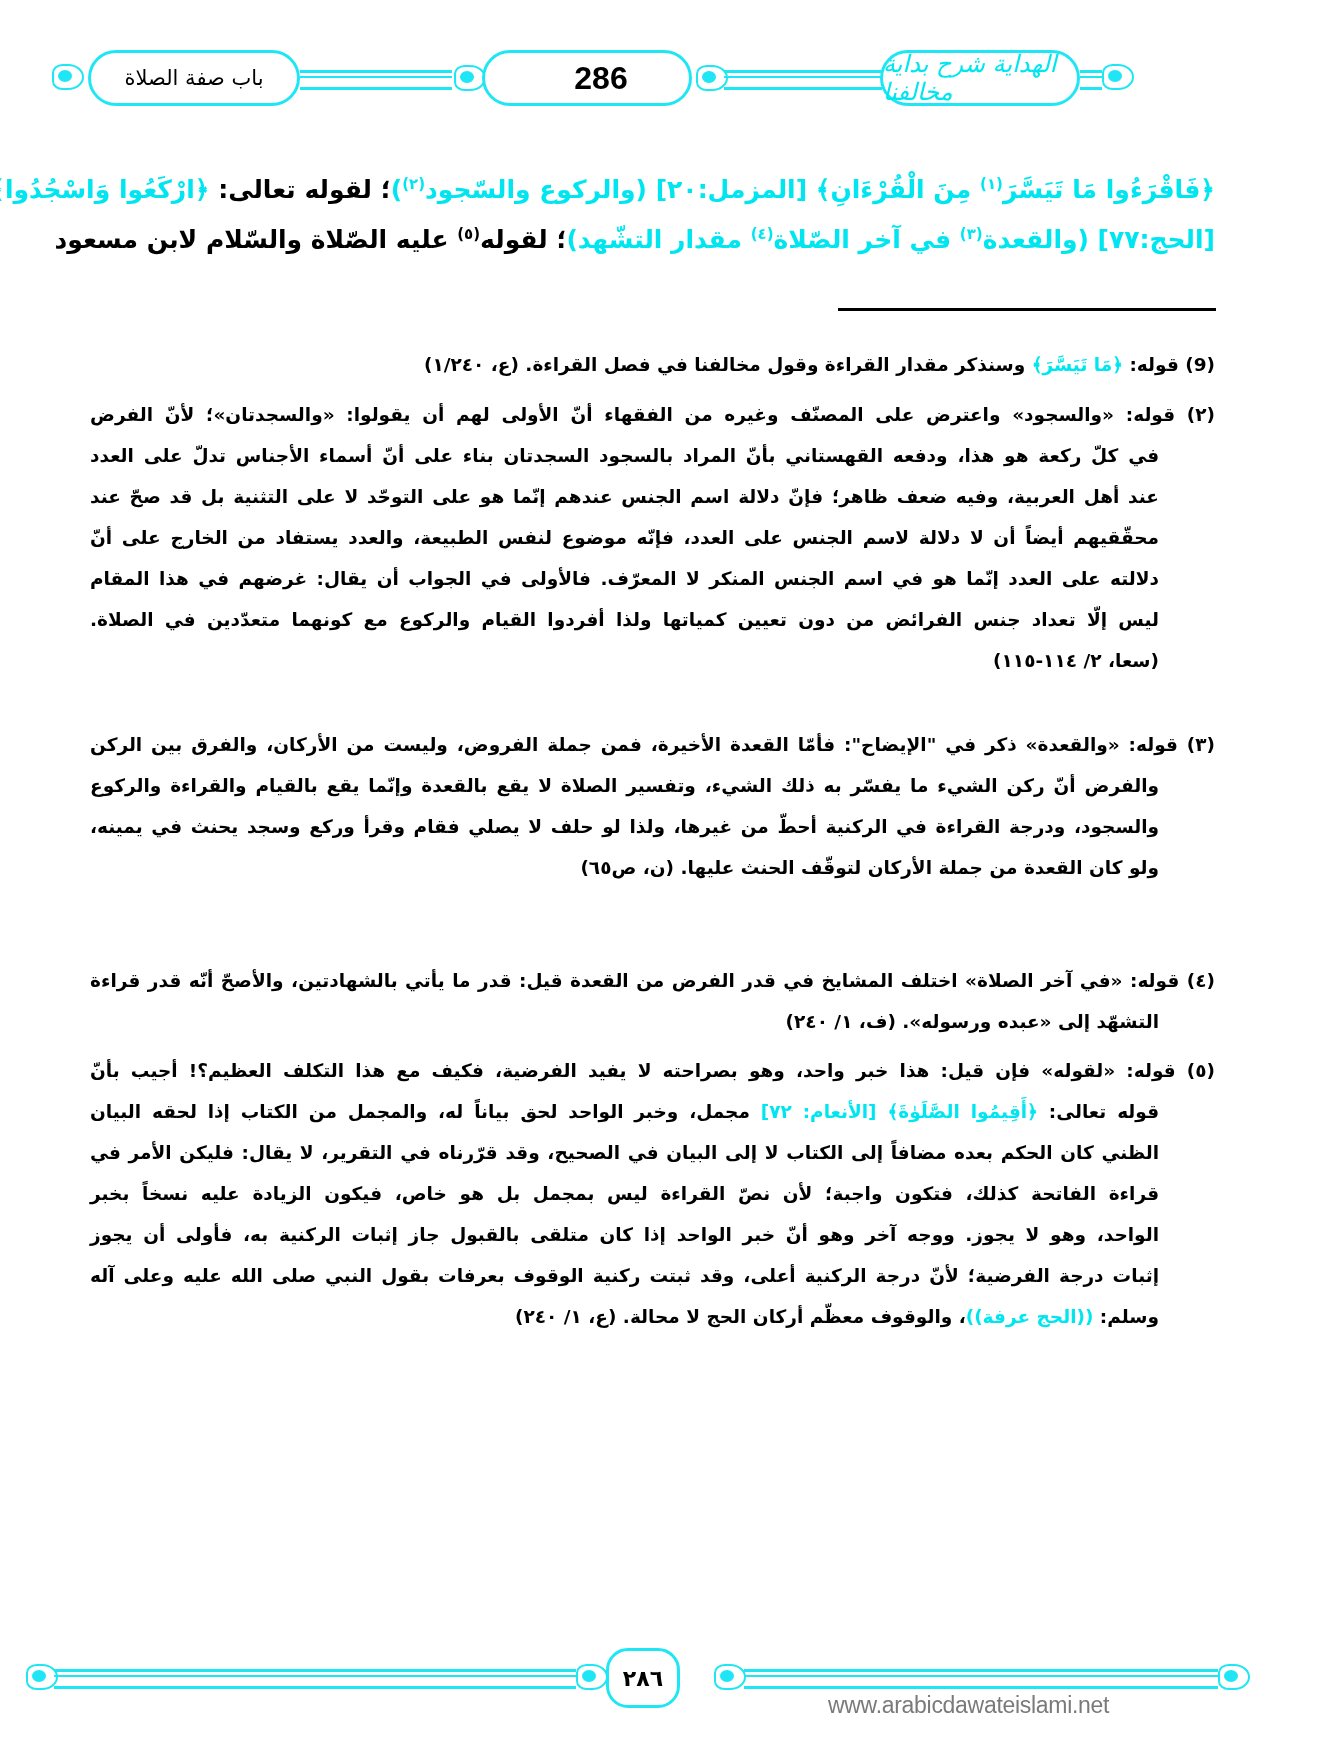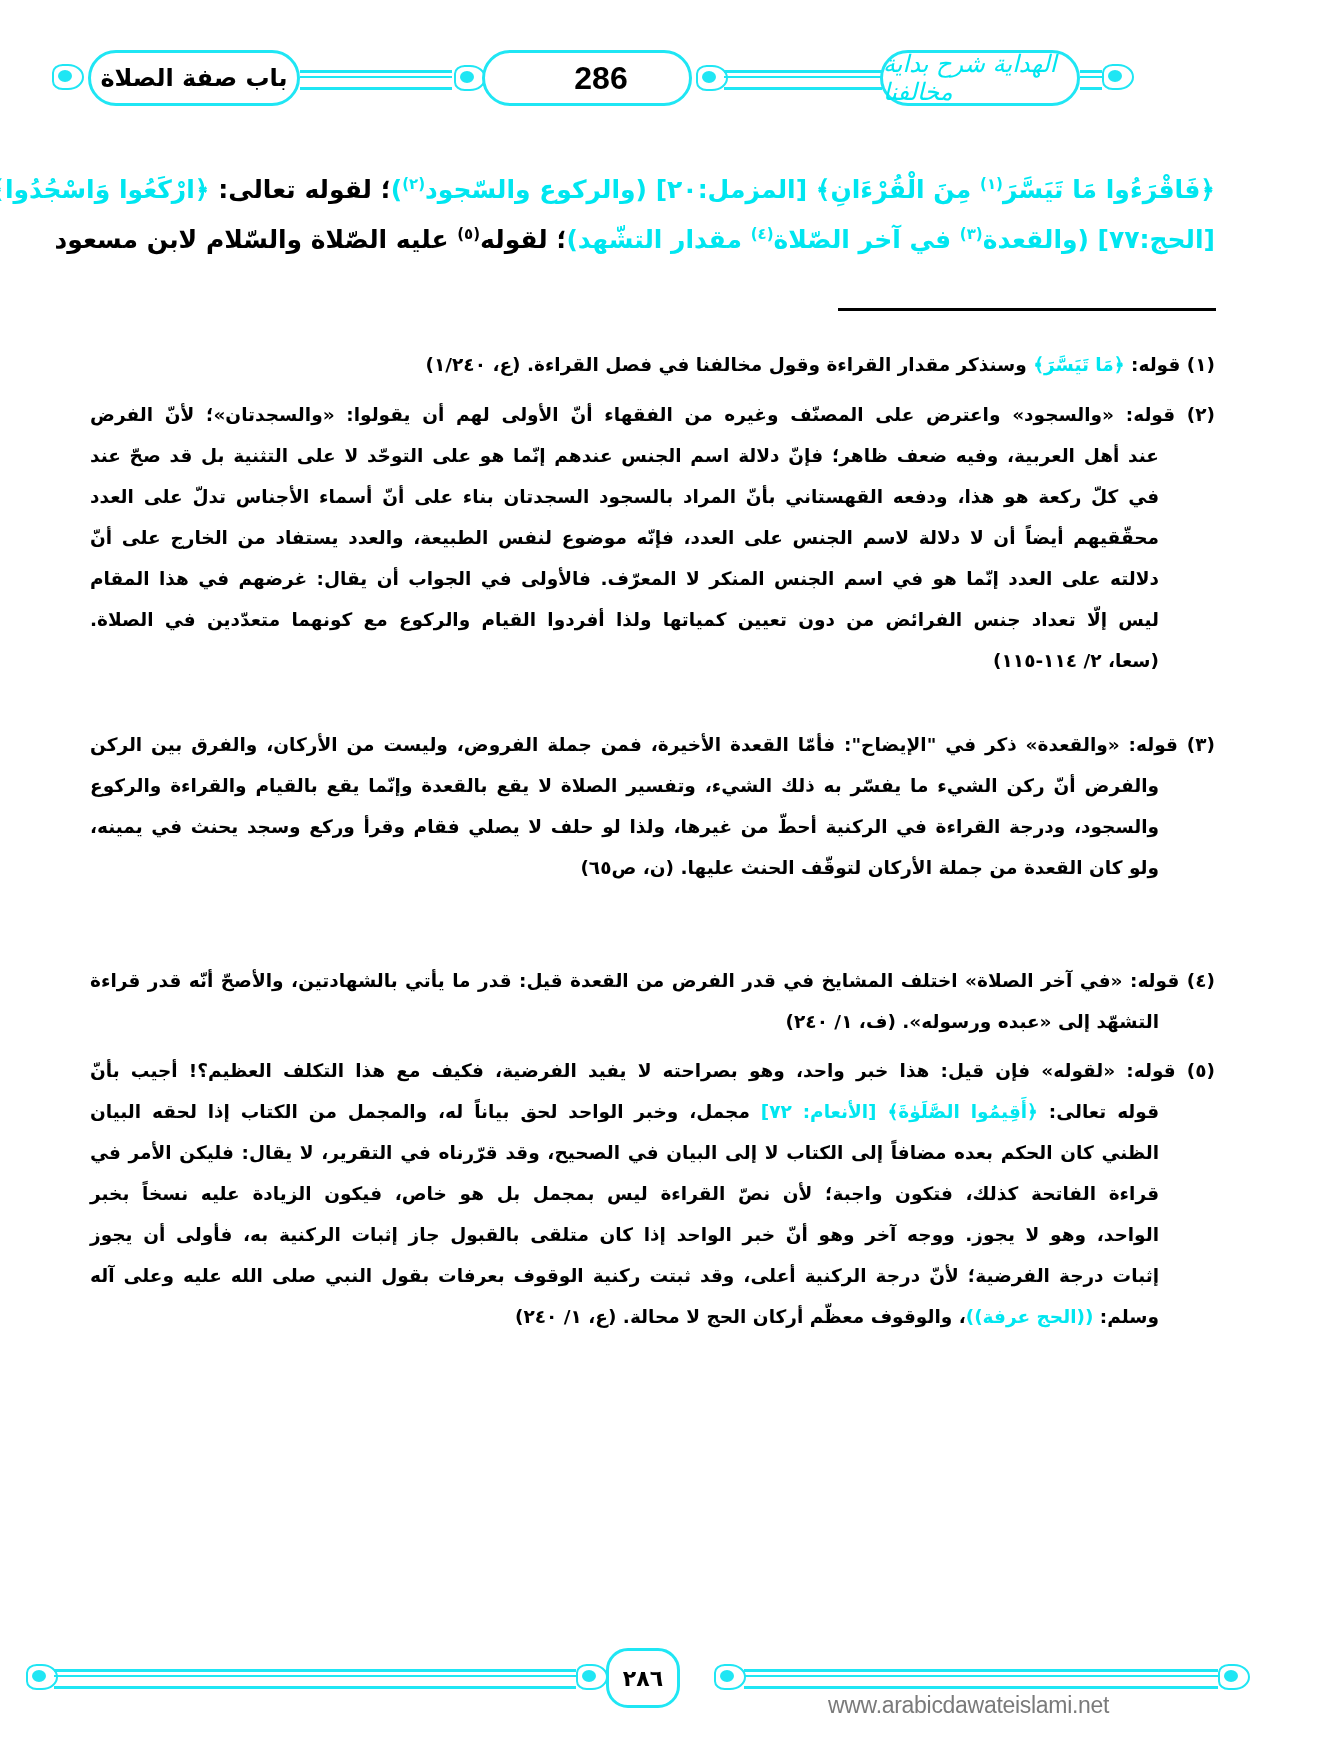--- a/index.html
+++ b/index.html
@@ -10,21 +10,21 @@
   .hdr { position: absolute; left: 0; top: 0; width: 1320px; height: 140px; }
   .rail { position: absolute; height: 14px; border-top: 3px solid #1fe6f4; border-bottom: 3px solid #1fe6f4; }
   .rail::after { content: ""; position: absolute; left: 0; right: 0; top: 3px; height: 2px; background: #1fe6f4; }
   .pill { position: absolute; border: 3px solid #1fe6f4; border-radius: 34px; background: #fff;
           display: flex; align-items: center; justify-content: center; box-sizing: border-box; }
   .knob { position: absolute; width: 34px; height: 26px; }
   .knob::before { content: ""; position: absolute; left: 8px; top: 7px; width: 14px; height: 12px;
                   border-radius: 50%; background: #1fe6f4; }
   .knob::after { content: ""; position: absolute; left: 2px; top: 1px; width: 28px; height: 22px;
                  border: 2px solid #1fe6f4; border-radius: 40% 60% 60% 40%; }
-  .chapter { font-weight: bold; font-size: 24px; }
+  .chapter { font-weight: normal; font-size: 21px; }
   .pagenum { font-family: "Liberation Sans", sans-serif; font-weight: bold; font-size: 32px; margin-left: 28px; }
   .booktitle { font-family: "DejaVu Serif", serif; font-size: 24px; color: #00e6f0; font-style: italic; }
   
   .main { position: absolute; left: 90px; width: 1125px; direction: rtl; text-align: justify;
           font-family: "DejaVu Sans", sans-serif; font-weight: bold; font-size: 25px; line-height: 50px; }
   .main .line { display: block; white-space: nowrap; text-align-last: justify; text-align: justify; }
   .sep { position: absolute; left: 838px; top: 308px; width: 378px; height: 3px; background: #000; }
   
   .notes { position: absolute; left: 90px; width: 1125px; direction: rtl;
            font-family: "DejaVu Sans", sans-serif; font-weight: bold; font-size: 18.5px; }
@@ -64,26 +64,26 @@
 
 <div class="main" style="top:165px;">
   <span class="line"><span class="cyan">﴿فَاقْرَءُوا مَا تَيَسَّرَ</span><sup class="cyan" style="font-size: 0.6em; vertical-align: super; line-height: 0;">(١)</sup><span class="cyan"> مِنَ الْقُرْءَانِ﴾ [المزمل:٢٠] (والركوع والسّجود</span><sup class="cyan" style="font-size: 0.6em; vertical-align: super; line-height: 0;">(٢)</sup><span class="cyan">)</span><span>؛ لقوله تعالى: </span><span class="cyan">﴿ارْكَعُوا وَاسْجُدُوا﴾</span></span>
   <span class="line"><span class="cyan">[الحج:٧٧] (والقعدة</span><sup class="cyan" style="font-size: 0.6em; vertical-align: super; line-height: 0;">(٣)</sup><span class="cyan"> في آخر الصّلاة</span><sup class="cyan" style="font-size: 0.6em; vertical-align: super; line-height: 0;">(٤)</sup><span class="cyan"> مقدار التشّهد)</span><span>؛ لقوله</span><sup style="font-size: 0.6em; vertical-align: super; line-height: 0;">(٥)</sup><span> عليه الصّلاة والسّلام لابن مسعود</span></span>
 </div>
 
 <div class="sep"></div>
 
 <div class="notes" style="top:344px;">
   <div class="fn" style="top:0px;">
-      <span class="fl"><span>(١) قوله: </span><span class="cyan">﴿مَا تَيَسَّرَ﴾</span><span> وسنذكر مقدار القراءة وقول مخالفنا في فصل القراءة. (ع، ١/٢٤٠)</span></span>
+      <span class="fl"><span>(9) قوله: </span><span class="cyan">﴿مَا تَيَسَّرَ﴾</span><span> وسنذكر مقدار القراءة وقول مخالفنا في فصل القراءة. (ع، ١/٢٤٠)</span></span>
     </div>
   <div class="fn" style="top:50px;">
       <span class="fl j"><span>(٢) قوله: «والسجود» واعترض على المصنّف وغيره من الفقهاء أنّ الأولى لهم أن يقولوا: «والسجدتان»؛ لأنّ الفرض</span></span>
+      <span class="fl j indent"><span>في كلّ ركعة هو هذا، ودفعه القهستاني بأنّ المراد بالسجود السجدتان بناء على أنّ أسماء الأجناس تدلّ على العدد</span></span>
       <span class="fl j indent"><span>عند أهل العربية، وفيه ضعف ظاهر؛ فإنّ دلالة اسم الجنس عندهم إنّما هو على التوحّد لا على التثنية بل قد صحّ عند</span></span>
-      <span class="fl j indent"><span>في كلّ ركعة هو هذا، ودفعه القهستاني بأنّ المراد بالسجود السجدتان بناء على أنّ أسماء الأجناس تدلّ على العدد</span></span>
       <span class="fl j indent"><span>محقّقيهم أيضاً أن لا دلالة لاسم الجنس على العدد، فإنّه موضوع لنفس الطبيعة، والعدد يستفاد من الخارج على أنّ</span></span>
       <span class="fl j indent"><span>دلالته على العدد إنّما هو في اسم الجنس المنكر لا المعرّف. فالأولى في الجواب أن يقال: غرضهم في هذا المقام</span></span>
       <span class="fl j indent"><span>ليس إلّا تعداد جنس الفرائض من دون تعيين كمياتها ولذا أفردوا القيام والركوع مع كونهما متعدّدين في الصلاة.</span></span>
       <span class="fl indent"><span>(سعا، ٢/ ١١٤-١١٥)</span></span>
     </div>
   <div class="fn" style="top:380px;margin-left:12px;">
       <span class="fl j"><span>(٣) قوله: «والقعدة» ذكر في "الإيضاح": فأمّا القعدة الأخيرة، فمن جملة الفروض، وليست من الأركان، والفرق بين الركن</span></span>
       <span class="fl j indent"><span>والفرض أنّ ركن الشيء ما يفسّر به ذلك الشيء، وتفسير الصلاة لا يقع بالقعدة وإنّما يقع بالقيام والقراءة والركوع</span></span>
       <span class="fl j indent"><span>والسجود، ودرجة القراءة في الركنية أحطّ من غيرها، ولذا لو حلف لا يصلي فقام وقرأ وركع وسجد يحنث في يمينه،</span></span>
       <span class="fl indent"><span>ولو كان القعدة من جملة الأركان لتوقّف الحنث عليها. (ن، ص٦٥)</span></span>

